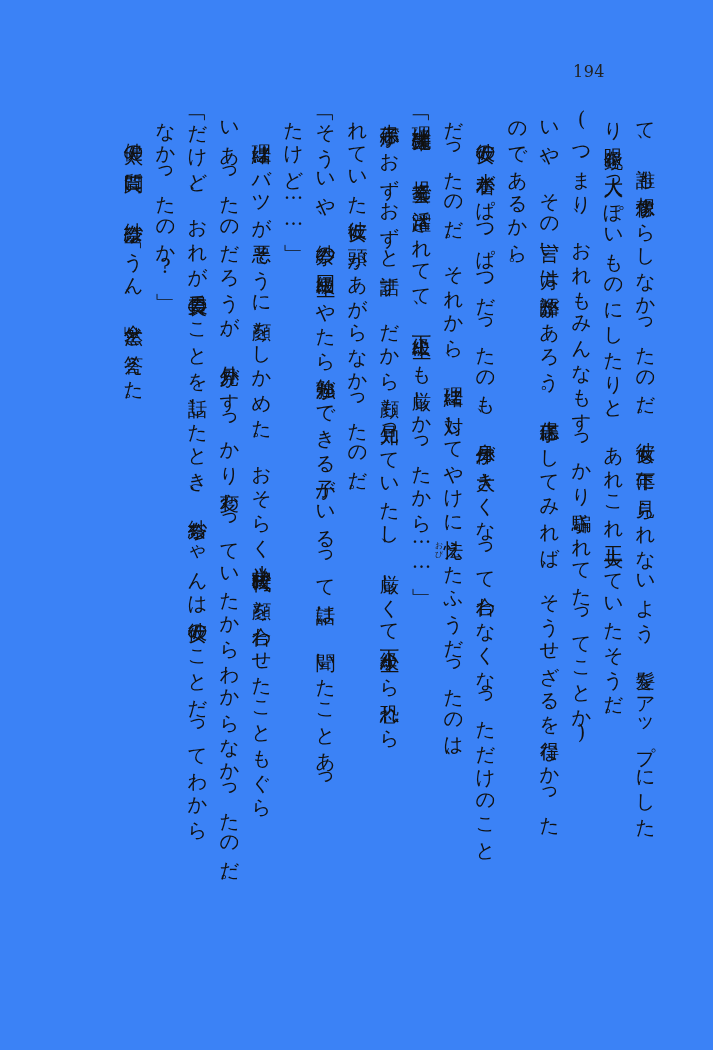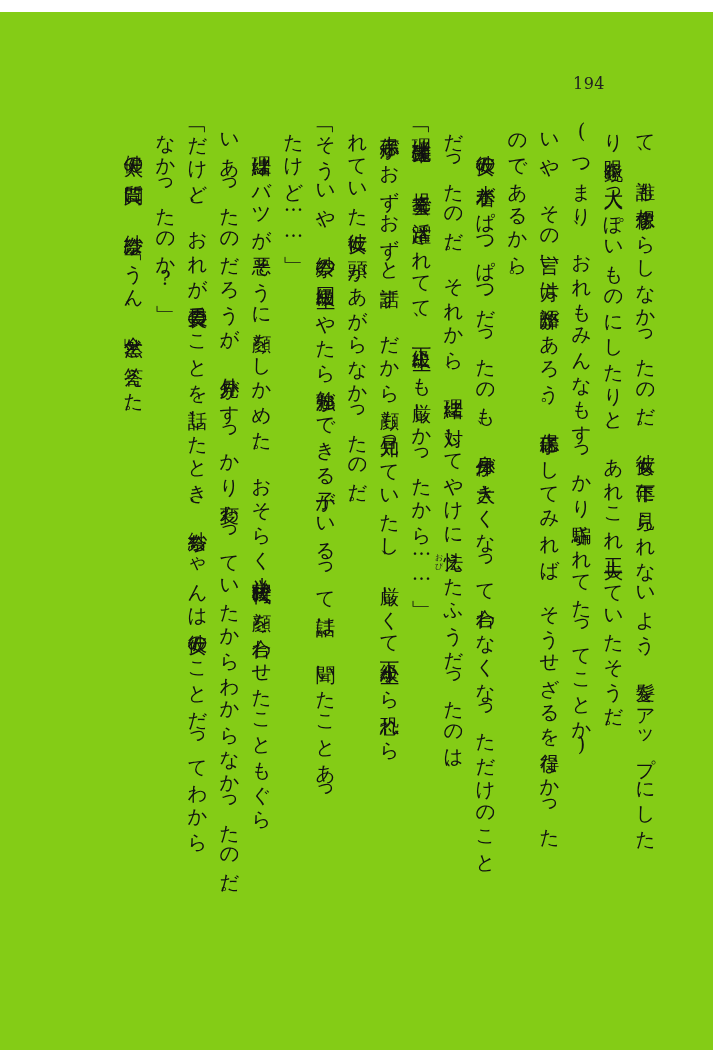--- a/index.html
+++ b/index.html
@@ -12,22 +12,21 @@
     height: 1050px;
     position: relative;
     font-family: "DejaVu Serif", "Liberation Serif", serif;
     color: #1a1a1a;
     overflow: hidden;
   }
 
   #page {
     position: absolute;
     inset: 0;
-    background: #84cc16;
-    margin-top: 12px;
+    background: #3b82f6;
   }
 
   
   #page-number {
     position: absolute;
     top: 62px;
     right: 108px;
     font-size: 16px;
     letter-spacing: 0.5px;
     color: #222;

